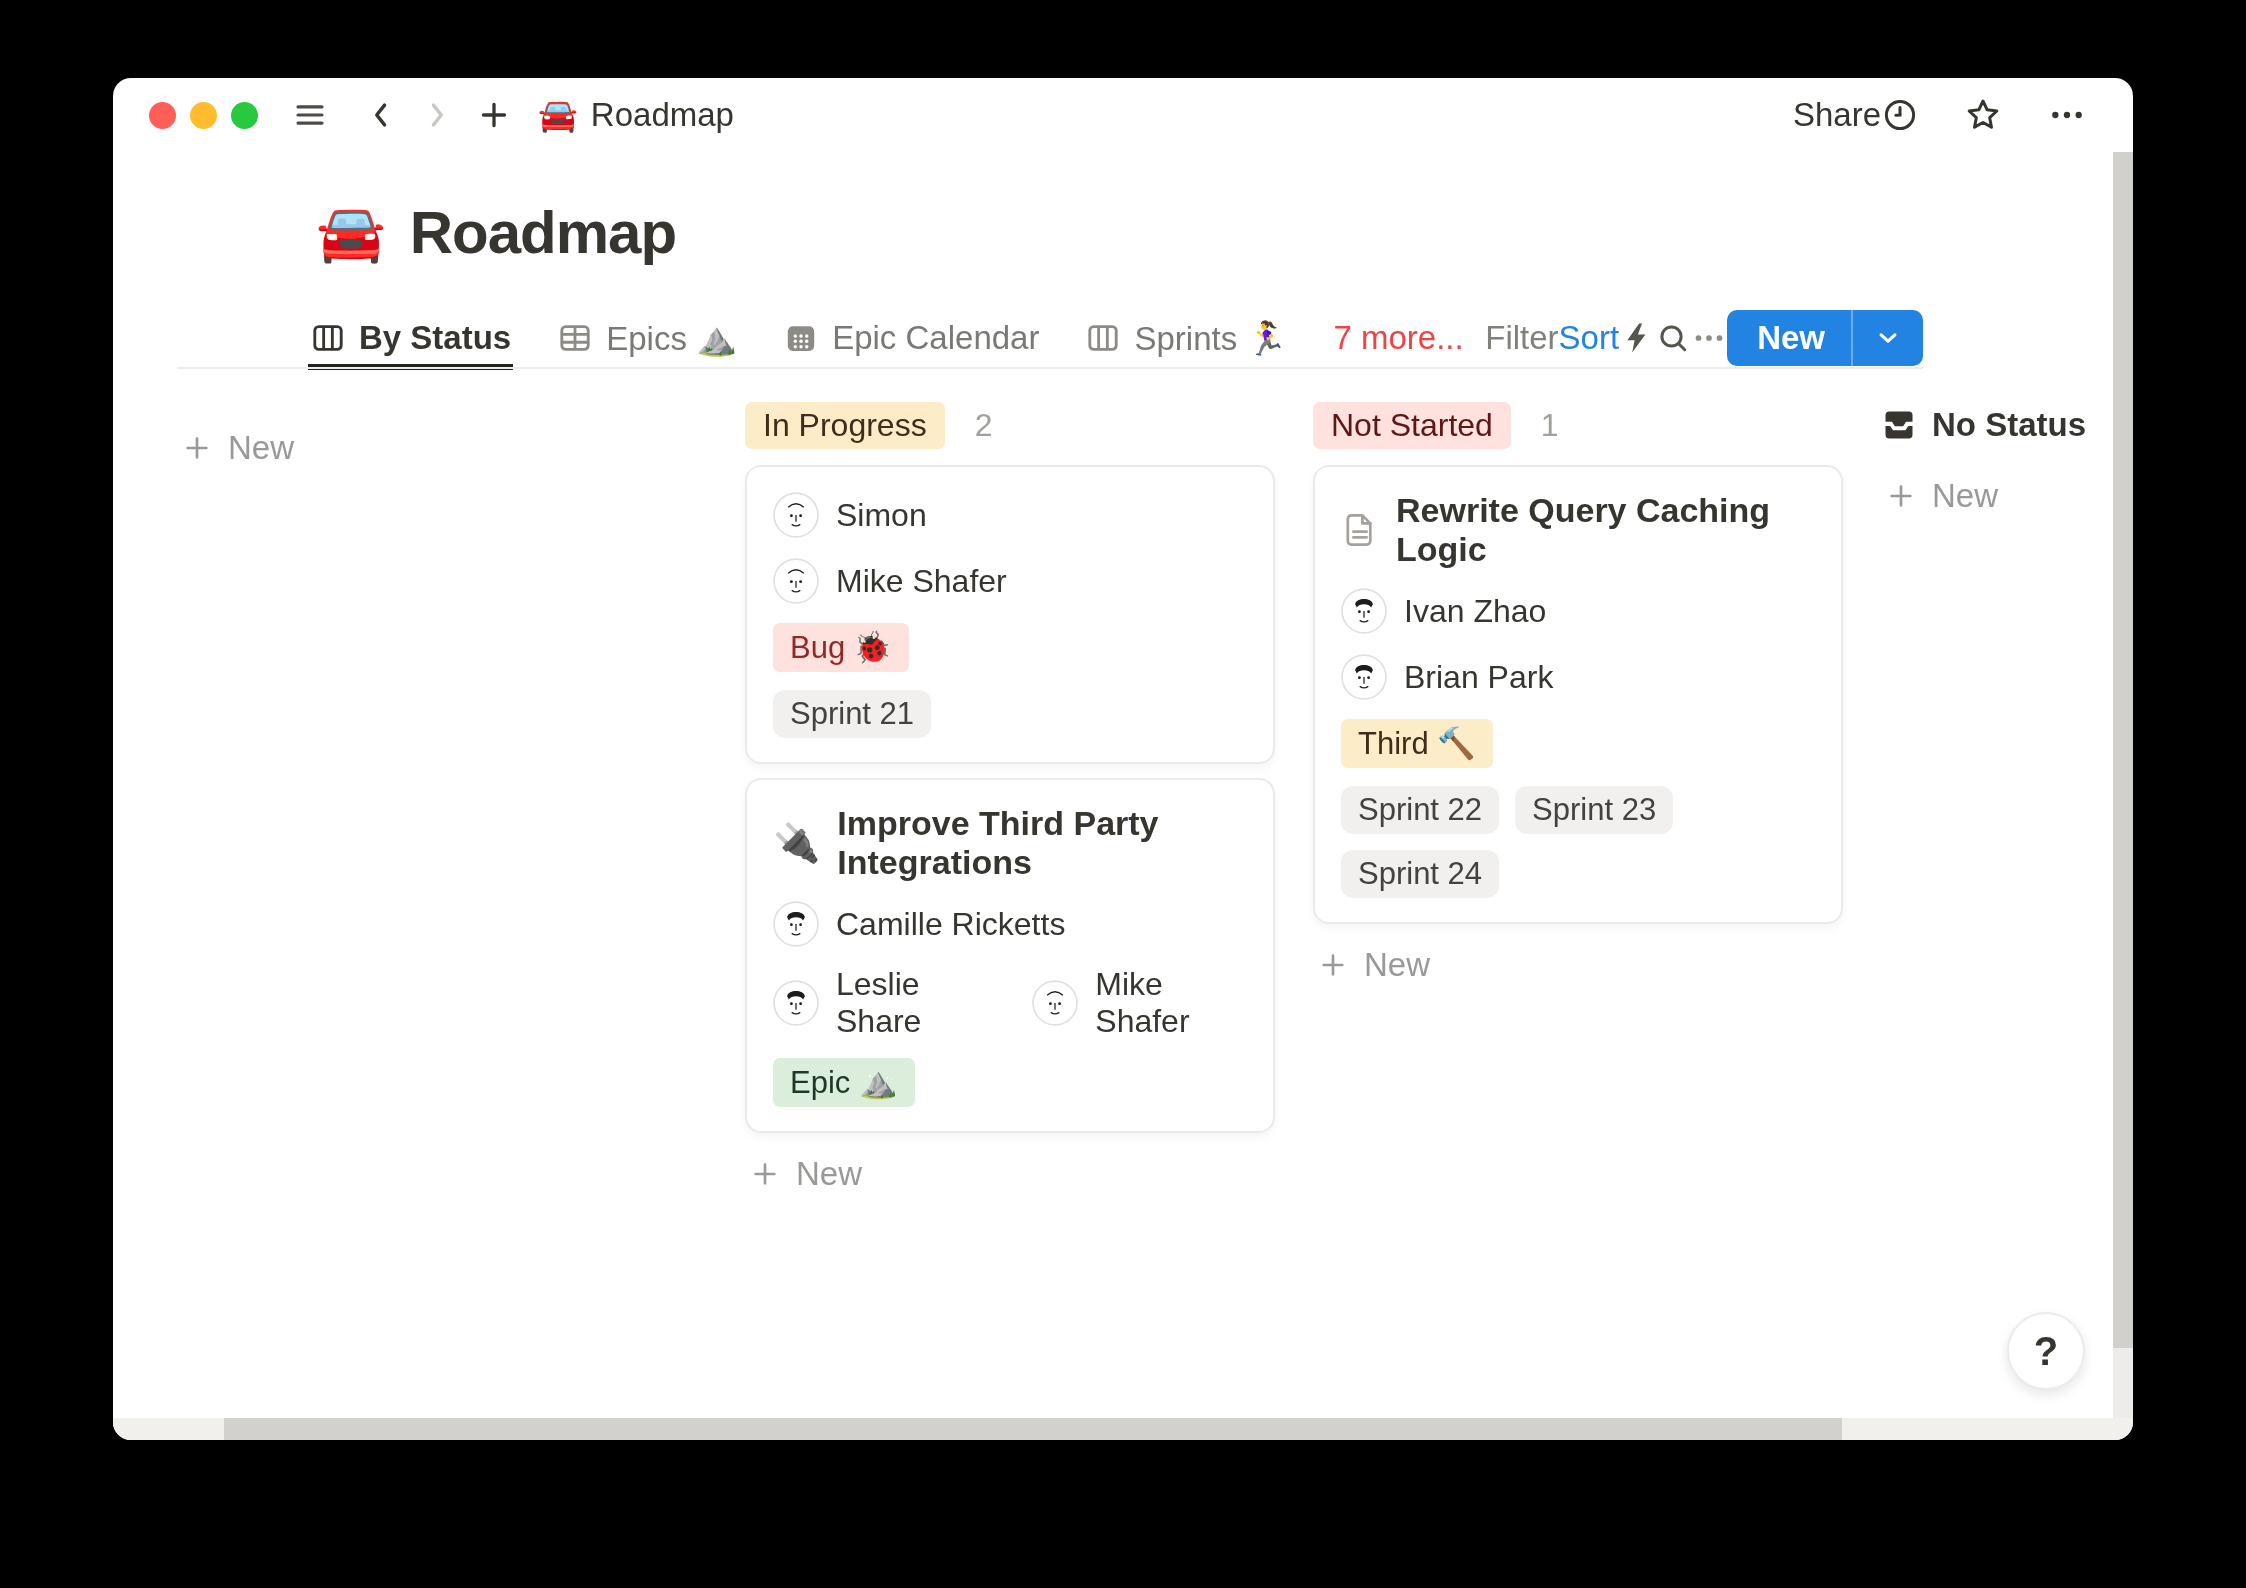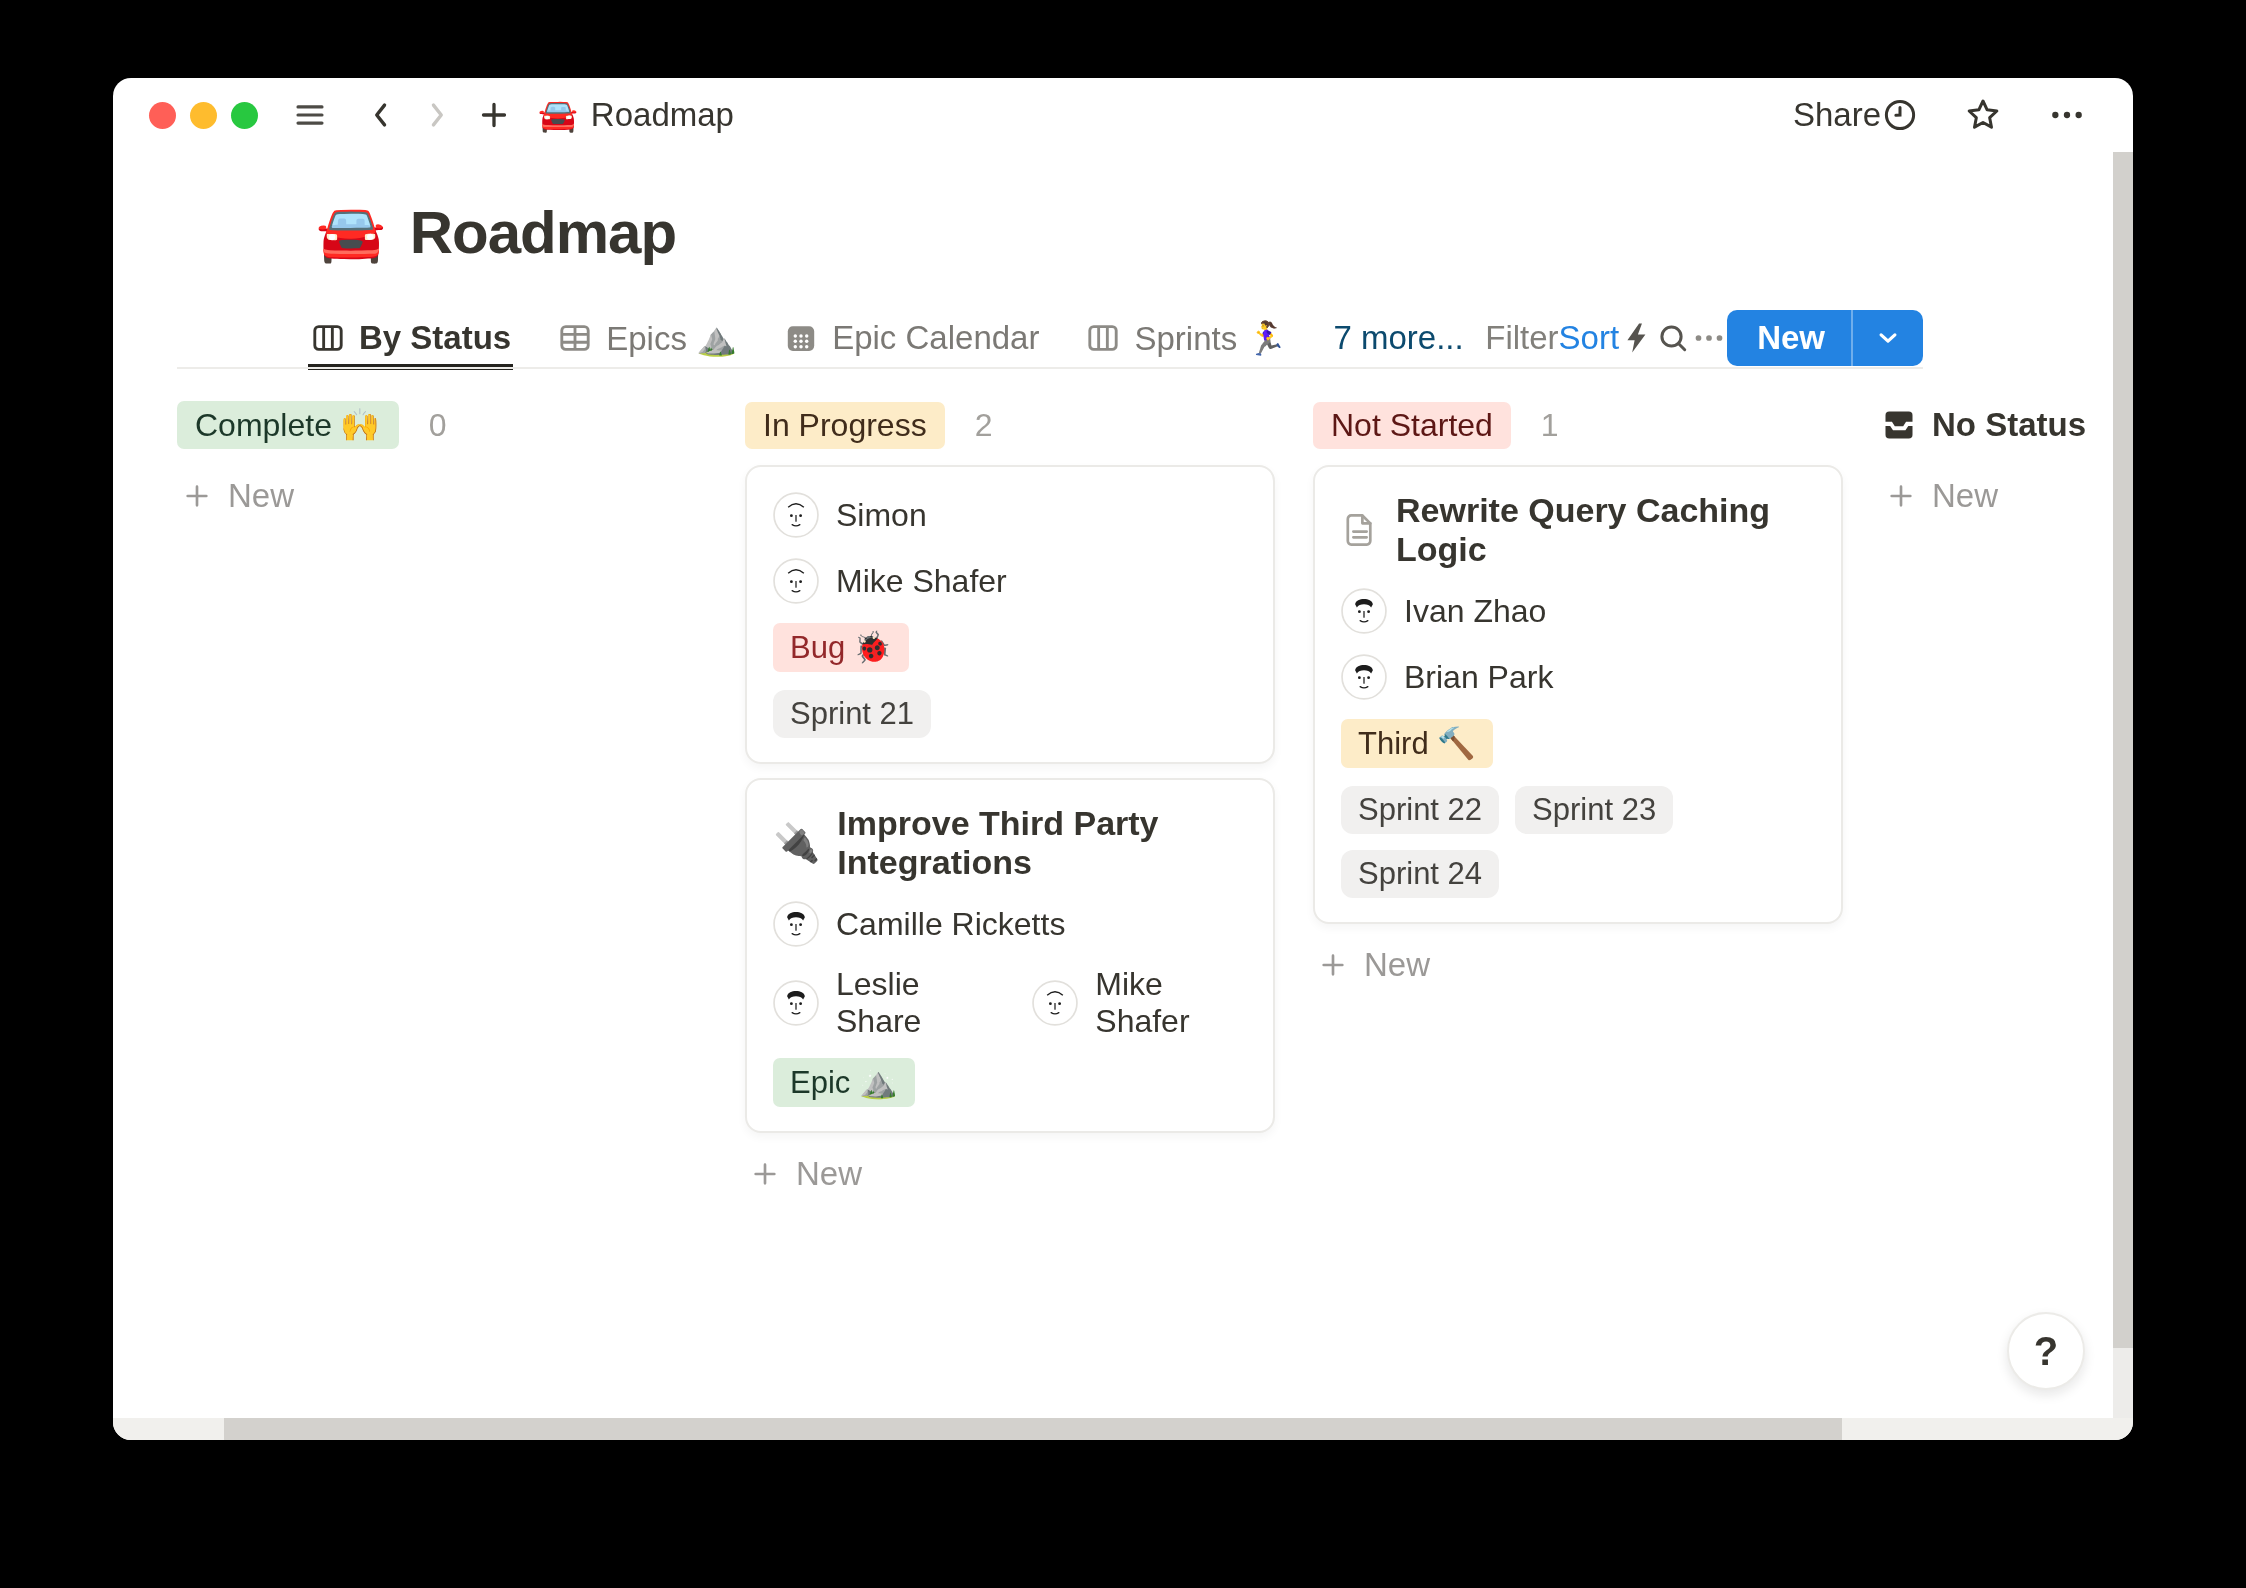--- a/index.html
+++ b/index.html
@@ -32,21 +32,21 @@
   
   .views-row{position:relative;margin-top:40px;height:62px;}
   .views-row .divider{position:absolute;left:64px;width:1746px;bottom:0;height:2px;background:#EDECE9;}
   .tabs{position:absolute;left:197px;top:0;height:100%;display:flex;align-items:center;gap:46px;}
   .tab{position:relative;height:100%;display:flex;align-items:center;gap:13px;
        font-size:33px;color:#7B7975;cursor:pointer;}
   .tab .tab-icon{color:#8D8B86;display:flex;}
   .tab.active{color:#37352F;font-weight:600;}
   .tab.active .tab-icon{color:#37352F;}
   .tab.active::after{content:'';position:absolute;left:-2px;right:-2px;bottom:-1px;height:6px;background:#24231F;}
-  .more-views{font-size:33px;color:#0c4a6e;cursor:pointer;}
+  .more-views{font-size:33px;color:#ef4444;cursor:pointer;}
   .toolbar{position:absolute;right:210px;top:0;height:100%;display:flex;align-items:center;justify-content:center;}
   .tb-text{font-size:33px;cursor:pointer;}
   .tb-filter{color:#82807B;}
   .tb-sort{color:var(--accent,#2383E2);}
   .tb-icon{display:flex;cursor:pointer;}
   .tb-bolt,.tb-search{color:#56544F;}
   .tb-dots{color:#8D8B86;}
   .new-btn{display:flex;align-items:center;height:56px;background:var(--accent,#2383E2);
            border:none;border-radius:10px;color:#fff;cursor:pointer;padding:0;overflow:hidden;}
   .new-btn .nb-label{font-size:33px;font-weight:600;padding:0 26px 0 30px;color:#fff;}
@@ -236,24 +236,20 @@
               <path d="m6.5 9.5 5.5 5 5.5-5"></path>
             </svg>
         </span>
       </button>
     </div>
     <div class="divider"></div>
   </div>
 
   <div class="board">
       <div class="column empty">
-        <div class="col-header">
-          <span class="status-pill pill-green">Complete 🙌</span>
-          <span class="col-count">0</span>
-        </div>
         <div class="new-row">
           <span class="plus">
             <svg width="32" height="32" viewBox="0 0 24 24" fill="none" stroke="currentColor" stroke-width="2" stroke-linecap="round">
               <path d="M12 5v14M5 12h14"></path>
             </svg>
           </span>
           <span>New</span>
         </div>
       </div>
       <div class="column">

